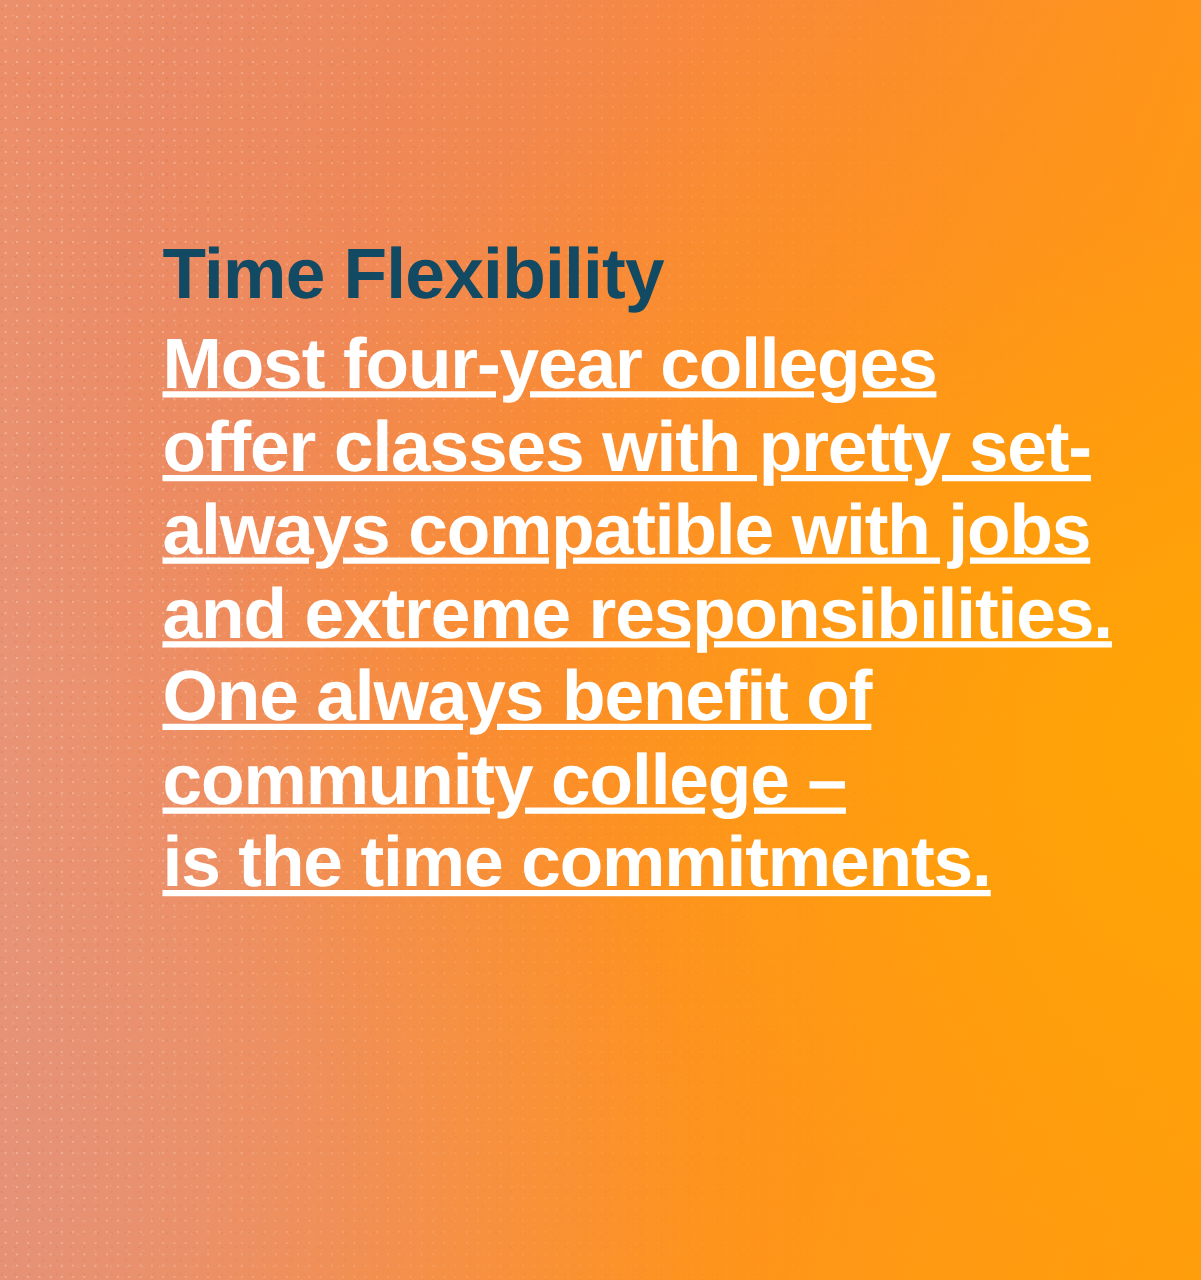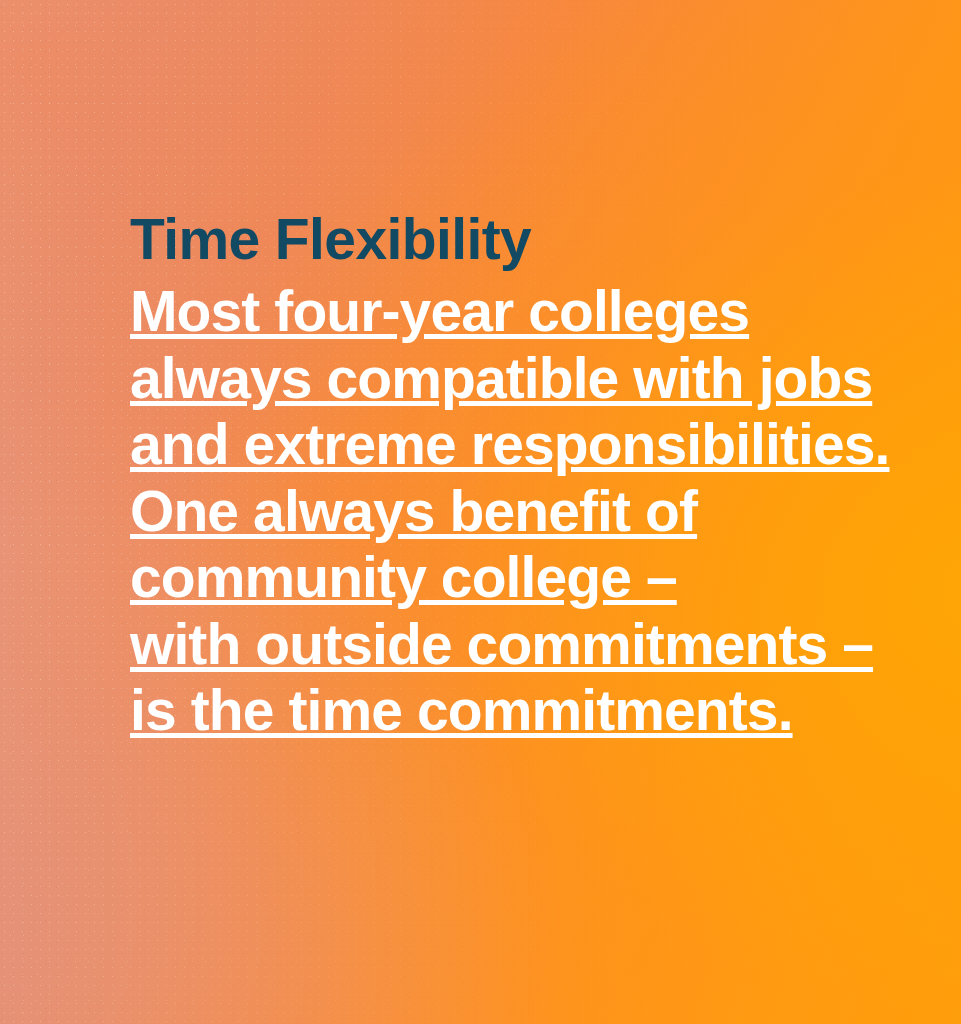--- a/index.html
+++ b/index.html
@@ -100,21 +100,20 @@
     opacity: 0.85;
     pointer-events: none;
   }
 
   
   .content {
     position: absolute;
     left: 130px;
     top: 186px;
     right: 34px;
-    margin-top: 20px;
   }
 
   .headline {
     margin: 0 0 6px 0;
     font-family: "Liberation Sans", sans-serif;
     font-size: 57px;
     line-height: 66px;
     font-weight: bold;
     letter-spacing: -0.6px;
     color: #134a63;
@@ -147,22 +146,22 @@
   <div class="slide-bg-glow-left"></div>
   <div class="slide-bg-glow-topleft"></div>
   <div class="slide-noise"></div>
 
   <div class="content">
 
     <h1 class="headline">Time Flexibility</h1>
 
     <p class="body-copy">
       <span class="line">Most four-year colleges</span>
+      <span class="line">offer classes with pretty set-</span>
       <span class="line">always compatible with jobs</span>
       <span class="line">and extreme responsibilities.</span>
       <span class="line">One always benefit of</span>
       <span class="line">community college –</span>
-      <span class="line">with outside commitments –</span>
       <span class="line">is the time commitments.</span>
     </p>
 
   </div>
 </div>
 
 </body></html>

